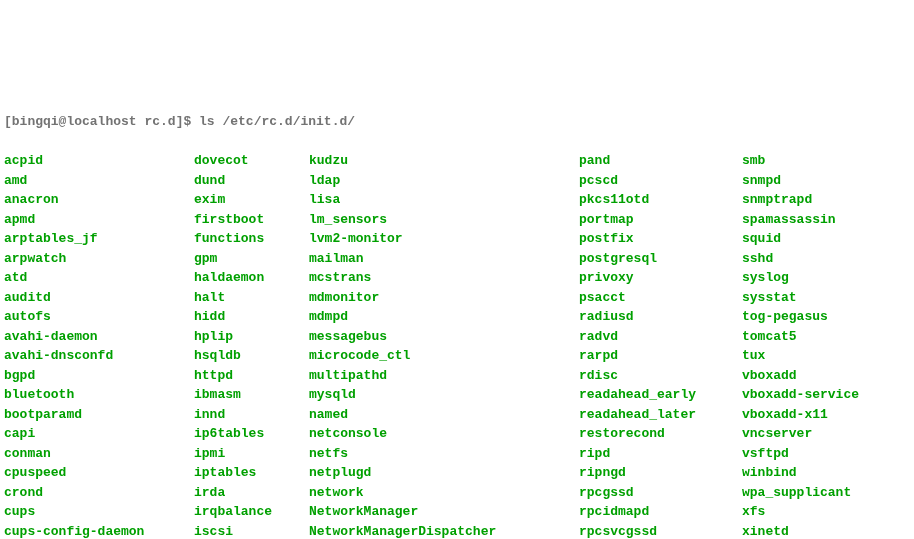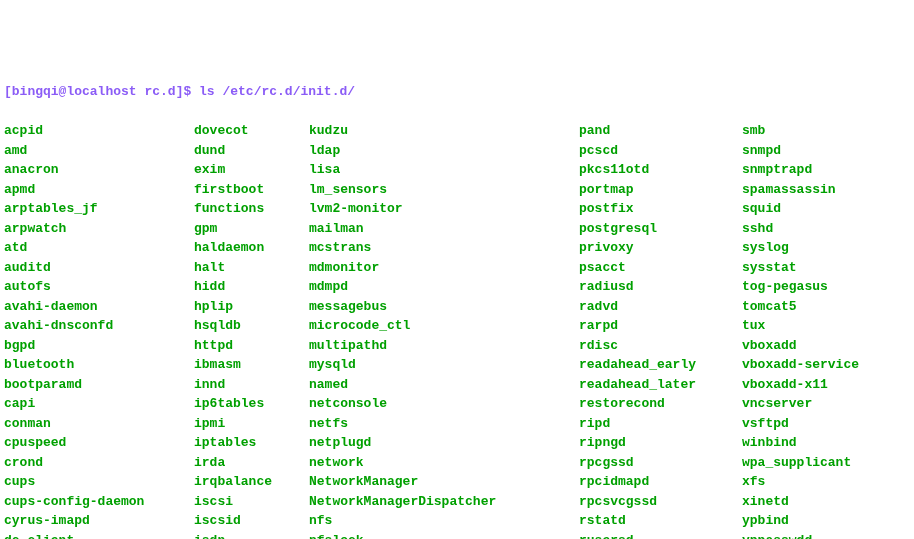--- a/index.html
+++ b/index.html
@@ -6,22 +6,23 @@
       margin: 0;
       padding: 4px;
       background: #ffffff;
       font-family: "Courier New", Courier, monospace;
       font-size: 13px;
       line-height: 1.5;
       white-space: pre;
       color: #000000;
     }
     .prompt-line {
-      color: #8b5cf6;
+      color: #737373;
       font-weight: bold;
+      margin-top: 30px;
     }
     .columns {
       display: flex;
       gap: 0;
     }
     .column {
       display: flex;
       flex-direction: column;
     }
     .file-entry {

